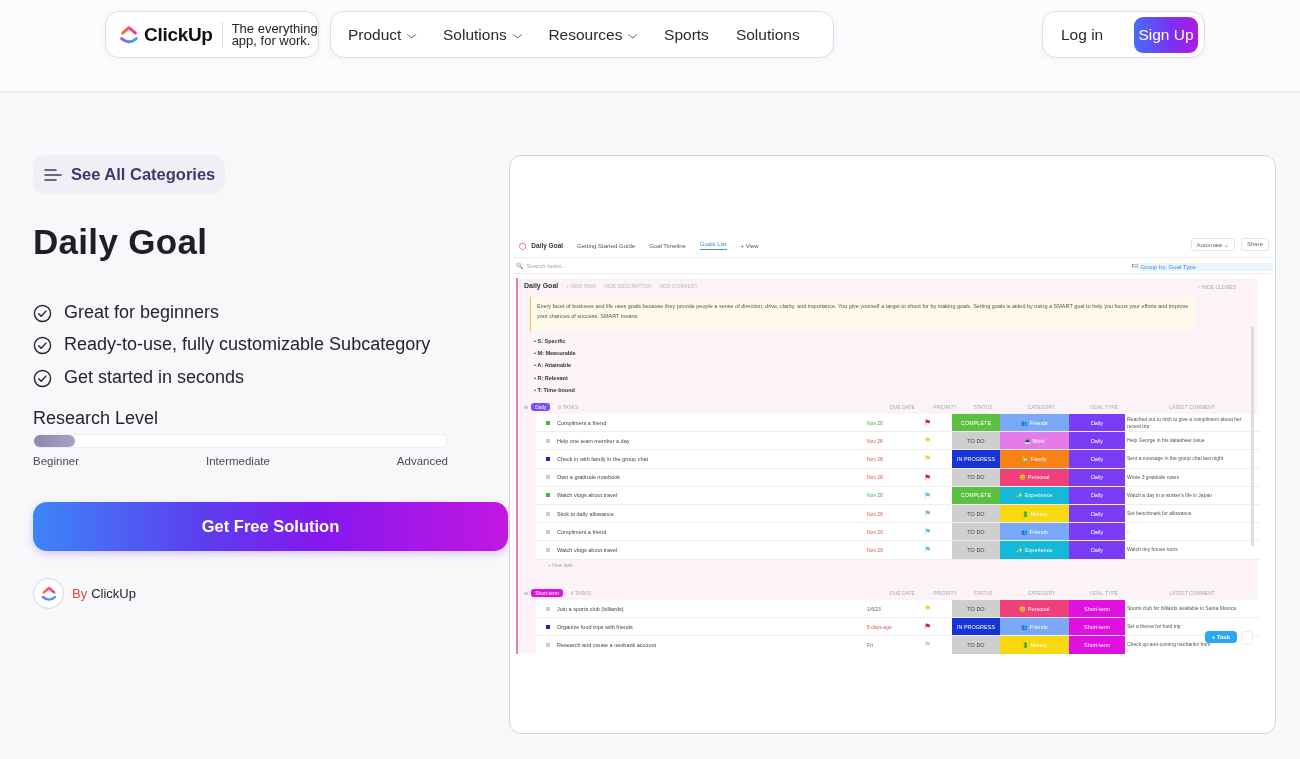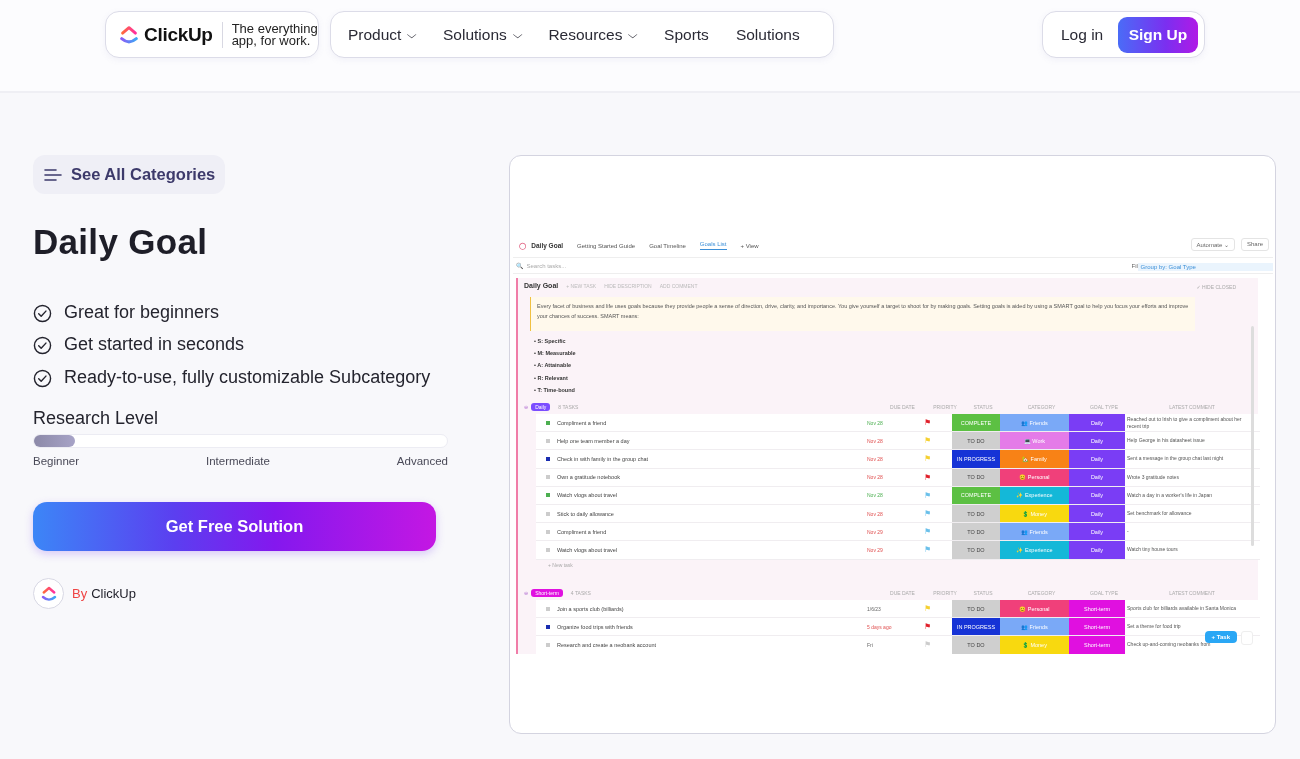--- a/index.html
+++ b/index.html
@@ -10,34 +10,34 @@
 .logo .mark{width:22px;height:22px;margin-right:4px}
 .logo .brand{font-weight:700;font-size:19px;letter-spacing:-.3px;color:#111}
 .logo .sep{width:1px;height:26px;background:#d8d8e2;margin:0 9px}
 .logo .tag{font-size:13px;line-height:12px;color:#222}
 .nav{left:330px;width:504px;padding-left:17px;gap:0}
 .nav .item{font-size:15.5px;color:#2a2a35;display:flex;align-items:center;margin-right:27px;cursor:pointer}
 .nav .chev{font-size:10px;margin-left:7px;display:inline-block;transform:scaleX(1.3)}
 .contact{left:897px;width:135px;justify-content:center;font-size:15.5px;color:#2a2a35}
 .auth{left:1042px;width:163px;padding:0 6px 0 18px;justify-content:space-between}
 .auth .login{font-size:15.5px;color:#2a2a35}
-.signup{background:linear-gradient(90deg,#4a6cf7,#7b2ff0 60%,#b01ae6);color:#fff;font-weight:700;font-size:15.5px;border-radius:9px;height:36px;width:80px;display:flex;align-items:center;justify-content:center}
+.signup{background:linear-gradient(90deg,#4a6cf7,#7b2ff0 60%,#b01ae6);color:#fff;font-weight:400;font-size:15.5px;border-radius:9px;height:36px;width:64px;display:flex;align-items:center;justify-content:center}
 .cats{position:absolute;left:33px;top:155px;width:192px;height:39px;background:#efeff6;border-radius:12px;display:flex;align-items:center;padding-left:11px}
 .cats .lines{width:18px;height:14px;margin-right:9px}
 .cats span.t{font-weight:700;font-size:16.5px;color:#3d3a6b}
 h1{position:absolute;left:33px;top:222px;font-size:35px;font-weight:700;color:#1e1e28;letter-spacing:.3px}
 .feats{position:absolute;left:33px;top:290px}
 .feat{display:flex;align-items:flex-end;height:32.5px}
 .feat svg{width:19px;height:19px;margin-right:12px}
 .feat span{font-size:18px;color:#24242e}
 .lvl-title{position:absolute;left:33px;top:408px;font-size:18px;color:#24242e}
 .track{position:absolute;left:33px;top:434px;width:415px;height:14px;border-radius:7px;background:#fff;border:1px solid #ececf3}
 .fill{height:12px;border-radius:6px;background:linear-gradient(90deg,#8c89a8,#a7a3c7)}
 .lvl-labels{position:absolute;left:33px;top:455px;width:415px;display:flex;justify-content:space-between;font-size:11.5px;color:#4a4a58}
-.cta{position:absolute;left:33px;top:502px;width:403px;height:49px;border-radius:14px;background:linear-gradient(90deg,#3c86f7,#5b3ff0 35%,#8418ee 60%,#c417e3);color:#fff;font-weight:700;font-size:16.5px;display:flex;align-items:center;justify-content:center;box-shadow:0 3px 8px rgba(120,60,240,.25)}
+.cta{position:absolute;left:33px;top:502px;width:475px;height:49px;border-radius:14px;background:linear-gradient(90deg,#3c86f7,#5b3ff0 35%,#8418ee 60%,#c417e3);color:#fff;font-weight:700;font-size:16.5px;display:flex;align-items:center;justify-content:center;box-shadow:0 3px 8px rgba(120,60,240,.25)}
 .by{position:absolute;left:33px;top:578px;display:flex;align-items:center}
 .by .av{width:31px;height:31px;border-radius:50%;border:1.5px solid #d8d8e4;background:#fff;display:flex;align-items:center;justify-content:center;margin-right:8px}
 .by .pre{font-size:13px;color:#ef4444;margin-right:4px}
 .by .name{font-size:13px;color:#1e1e28}
 .preview{position:absolute;left:509px;top:155px;width:767px;height:579px;background:#fff;border:1.5px solid #d4d4e0;border-radius:12px;overflow:hidden}
 .shot{position:absolute;left:3px;top:78px;width:760px;height:420px;overflow:hidden;font-size:6px;color:#555}
 .shot .tabs{position:absolute;left:0;top:0;width:760px;height:24px;display:flex;align-items:center;padding-left:6px;border-bottom:1px solid #eee}
 .shot .tabs .t{margin-right:14px;display:flex;align-items:center;color:#555}
 .shot .tabs .t.b{font-weight:700;color:#333;font-size:6.5px}
 .shot .tabs .t.act{color:#3b8fd8;border-bottom:1.5px solid #3b8fd8;padding-bottom:2px}
@@ -135,28 +135,28 @@
         <circle cx="10" cy="10" r="8.5" fill="none" stroke="#24242e" stroke-width="1.5"></circle>
         <path d="M6 10.3l2.6 2.6 5-5.4" fill="none" stroke="#24242e" stroke-width="1.5" stroke-linecap="round" stroke-linejoin="round"></path>
       </svg>
     <span>Great for beginners</span>
   </div>
   <div class="feat">
     <svg viewBox="0 0 20 20">
         <circle cx="10" cy="10" r="8.5" fill="none" stroke="#24242e" stroke-width="1.5"></circle>
         <path d="M6 10.3l2.6 2.6 5-5.4" fill="none" stroke="#24242e" stroke-width="1.5" stroke-linecap="round" stroke-linejoin="round"></path>
       </svg>
-    <span>Get started in seconds</span>
+    <span>Ready-to-use, fully customizable Subcategory</span>
   </div>
   <div class="feat">
     <svg viewBox="0 0 20 20">
         <circle cx="10" cy="10" r="8.5" fill="none" stroke="#24242e" stroke-width="1.5"></circle>
         <path d="M6 10.3l2.6 2.6 5-5.4" fill="none" stroke="#24242e" stroke-width="1.5" stroke-linecap="round" stroke-linejoin="round"></path>
       </svg>
-    <span>Ready-to-use, fully customizable Subcategory</span>
+    <span>Get started in seconds</span>
   </div>
 </div>
 
 <div class="lvl-title">Research Level</div>
 <div class="track">
     <div class="fill" id="lvlfill" style="width: 10%;"></div>
   </div>
 <div class="lvl-labels">
   <span>Beginner</span>
   <span>Intermediate</span>

